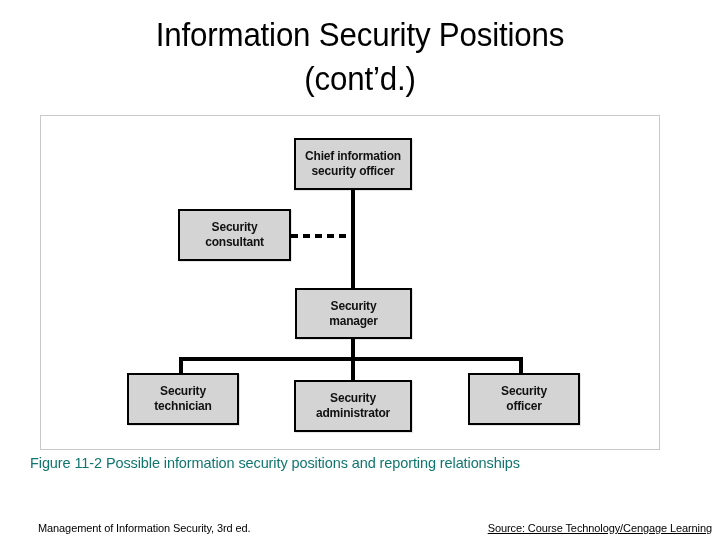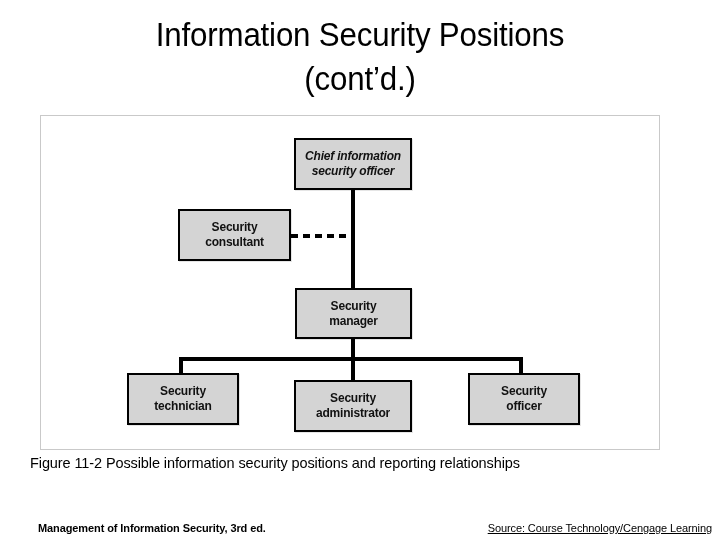--- a/index.html
+++ b/index.html
@@ -66,21 +66,21 @@
     line-height: 15px;
     font-weight: 600;
     letter-spacing: -0.2px;
     white-space: pre-line;
     color: #111111;
     z-index: 3;
     box-shadow: 1px 1px 0 rgba(0,0,0,0.10);
   }
 
   
-  #node-ciso          { left: 253px; top:  22px; width: 118px; height: 52px; font-style: italic; }
+  #node-ciso          { left: 253px; top:  22px; width: 118px; height: 52px; }
   #node-consultant    { left: 137px; top:  93px; width: 113px; height: 52px; }
   #node-manager       { left: 254px; top: 172px; width: 117px; height: 51px; }
   #node-technician    { left:  86px; top: 257px; width: 112px; height: 52px; }
   #node-administrator { left: 253px; top: 264px; width: 118px; height: 52px; }
   #node-officer       { left: 427px; top: 257px; width: 112px; height: 52px; }
 
   
   .conn {
     position: absolute;
     background: #000000;
@@ -112,33 +112,32 @@
 
   
   #figure-caption {
     position: absolute;
     left: 30px;
     top: 453px;
     width: 660px;
     font-size: 14.5px;
     line-height: 20px;
     letter-spacing: -0.1px;
-    color: #000000;
+    color: #0f766e;
   }
 
   
   #footer-book {
     position: absolute;
     left: 38px;
     top: 521px;
     font-size: 11px;
     line-height: 14px;
     letter-spacing: -0.1px;
     color: #000000;
-    font-weight: bold;
   }
   #footer-source {
     position: absolute;
     right: 8px;
     top: 521px;
     font-size: 11px;
     line-height: 14px;
     letter-spacing: -0.1px;
     color: #000000;
     text-align: right;

